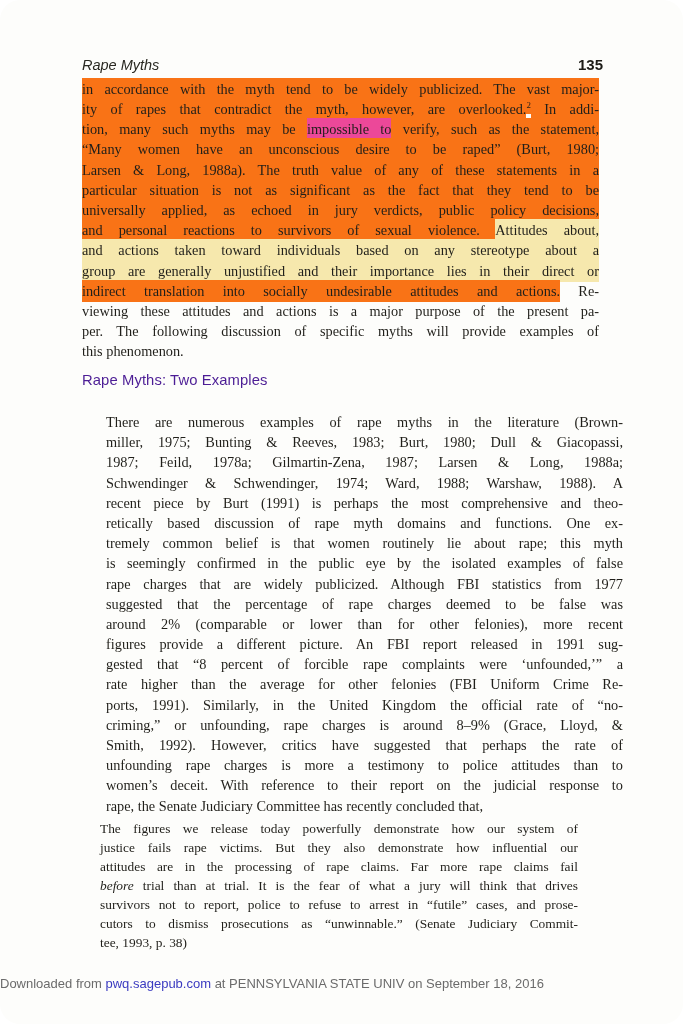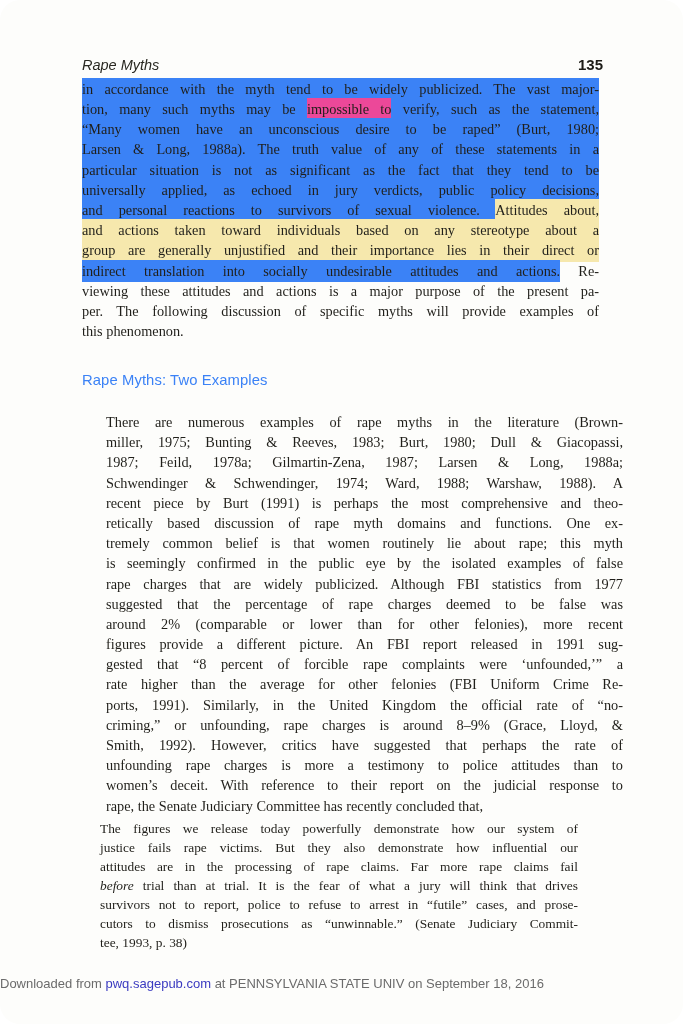--- a/index.html
+++ b/index.html
@@ -26,29 +26,29 @@
   .para1 { top:79px; }
   .para2 { top:412px;margin-left:24px; }
   .body-block .tline {
     font-size:14.3px; line-height:20.2px; height:20.2px;
     text-align:justify; text-justify:inter-word; white-space:normal;
   }
   .tline.just { text-align-last:justify; }
   .section-heading {
     position:absolute; left:82px; top:372px;
     font-family:"Liberation Sans", sans-serif;
-    font-size:14.8px; color:#3b82f6; letter-spacing:0.1px;
+    font-size:14.8px; color:#4c1d95; letter-spacing:0.1px;
   }
   .quote { position:absolute; left:100px; width:478px; top:819px; }
   .quote .tline {
     font-size:13.4px; line-height:19px; height:19px;
     text-align:justify; text-justify:inter-word;
   }
   .quote .tline.just { text-align-last:justify; }
-  .hl      { background:#3b82f6; padding:3.2px 0; }
+  .hl      { background:#f97316; padding:3.2px 0; }
   .hl-med  { background:#f6e8ad; padding:3.2px 0; }
   .hl-dark { background:#ec4899; padding:3.2px 0; }
   .it { font-style:italic; }
   sup { font-size:0.62em; line-height:0; vertical-align:super; }
   .footer {
     position:absolute; left:0; right:0; top:976px;
     text-align:left;
     font-family:"Liberation Sans", sans-serif;
     font-size:13px; color:#6b6b6b;
   }
@@ -59,20 +59,21 @@
 
 <div class="page">
 
   <div class="running-head">
     <span class="running-title">Rape Myths</span>
     <span class="page-number">135</span>
   </div>
 
   <div class="body-block para1">
       <div class="tline just"><span class="hl">in accordance with the myth tend to be widely publicized. The vast major-</span></div>
+      <div class="tline just"><span class="hl">ity of rapes that contradict the myth, however, are overlooked.</span><sup class="hl">2</sup><span class="hl"> In addi-</span></div>
       <div class="tline just"><span class="hl">tion, many such myths may be </span><span class="hl-dark">impossible to</span><span class="hl"> verify, such as the statement,</span></div>
       <div class="tline just"><span class="hl">“Many women have an unconscious desire to be raped” (Burt, 1980;</span></div>
       <div class="tline just"><span class="hl">Larsen &amp; Long, 1988a). The truth value of any of these statements in a</span></div>
       <div class="tline just"><span class="hl">particular situation is not as significant as the fact that they tend to be</span></div>
       <div class="tline just"><span class="hl">universally applied, as echoed in jury verdicts, public policy decisions,</span></div>
       <div class="tline just"><span class="hl">and personal reactions to survivors of sexual violence. </span><span class="hl-med">Attitudes about,</span></div>
       <div class="tline just"><span class="hl-med">and actions taken toward individuals based on any stereotype about a</span></div>
       <div class="tline just"><span class="hl-med">group are generally unjustified and their importance lies in their direct or</span></div>
       <div class="tline just"><span class="hl">indirect translation into socially undesirable attitudes and actions.</span><span> Re-</span></div>
       <div class="tline just"><span>viewing these attitudes and actions is a major purpose of the present pa-</span></div>

